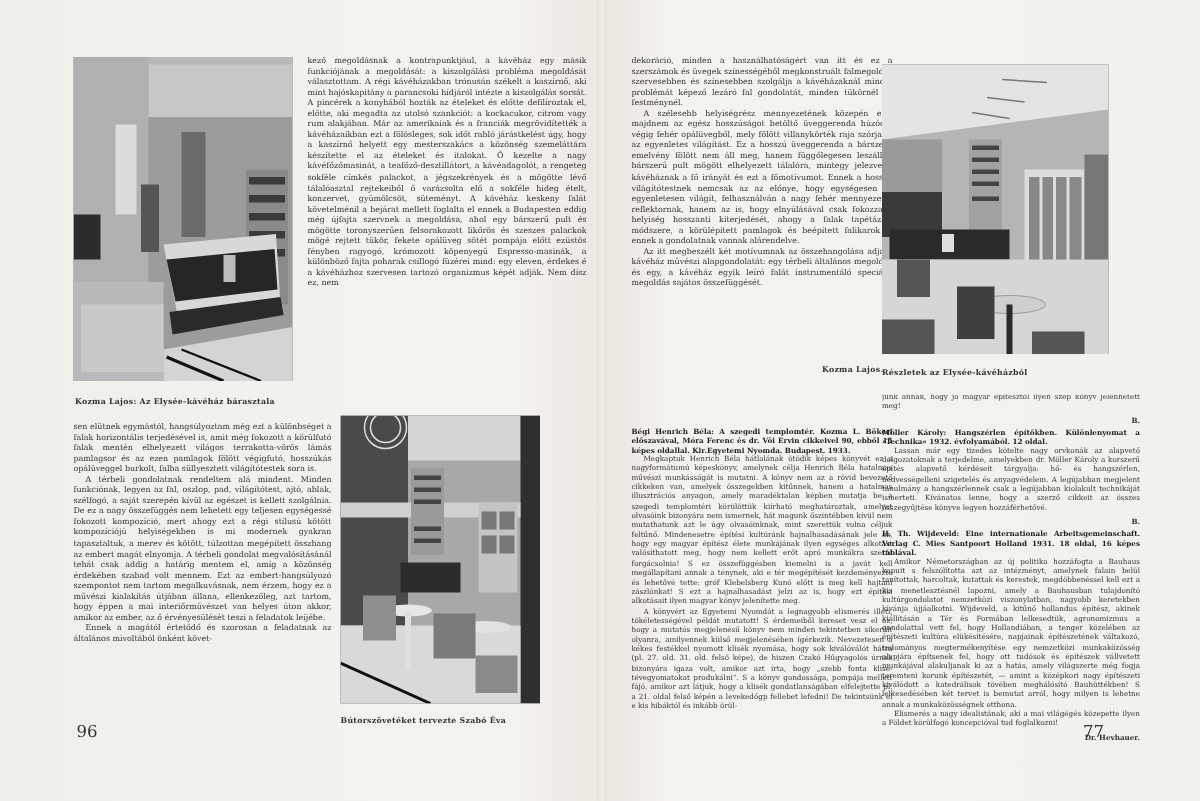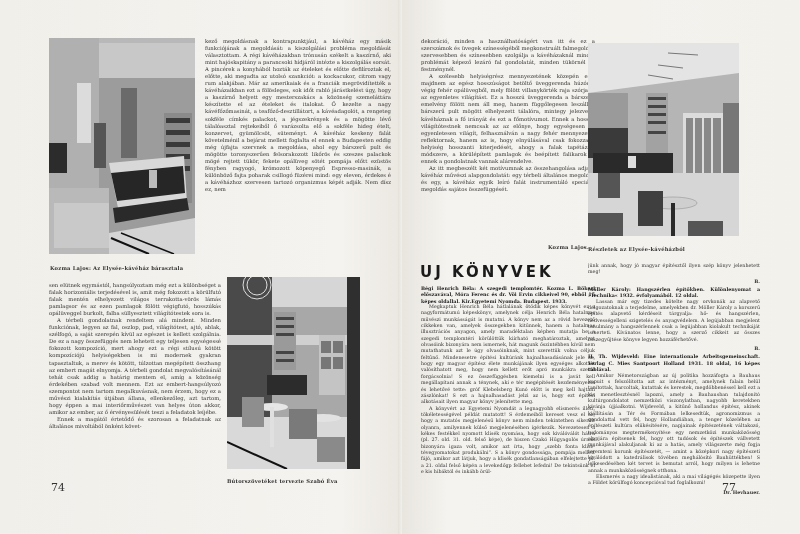--- a/index.html
+++ b/index.html
@@ -117,33 +117,32 @@
         <rect x="43" y="130" width="4" height="40" fill="#e0e0e0"></rect>
         <ellipse cx="96" cy="141" rx="18" ry="4" fill="#e2e2e2"></ellipse>
         <rect x="15" y="120" width="22" height="30" fill="#8e8e8e"></rect>
         <rect x="62" y="132" width="28" height="30" fill="#7a7a7a"></rect>
         <rect x="90" y="160" width="28" height="25" fill="#8a8a8a"></rect>
         <path d="M0 165 L60 192" stroke="#111" stroke-width="2"></path>
       </svg>
     </div>
     <div class="caption" style="left:227px; top:478px;">Bútorszövetéket tervezte Szabó Éva</div>
 
-    <div class="pagenum" style="left:51px; top:481px;">74</div>
+    <div class="pagenum" style="left:51px; top:481px;">96</div>
   </div>
 
   <div class="page right">
 
     <div class="col" style="left:21px; top:38px; width:174px; height:208px;">
       <p class="noindent">dekoráció, minden a használhatóságért van itt és ez a szerszámok és üvegek színességéből megkonstruált falmegoldás szervesebben és színesebben szolgálja a kávéházaknál mindig problémát képező lezáró fal gondolatát, minden tükörnél és festménynél.</p>
       <p>A szélesebb helyiségrész mennyezetének közepén egy, majdnem az egész hosszúságot betöltő üveggerenda húzódik végig fehér opálüvegből, mely fölött villanykörték raja szórja le az egyenletes világítást. Ez a hosszú üveggerenda a bárszerű emelvény fölött nem áll meg, hanem függőlegesen leszáll a bárszerű pult mögött elhelyezett tálalóra, mintegy jelezve a kávéháznak a fő irányát és ezt a főmotívumot. Ennek a hosszú világítótestnek nemcsak az az előnye, hogy egységesen és egyenletesen világít, felhasználván a nagy fehér mennyezetet reflektornak, hanem az is, hogy elnyúlásával csak fokozza a helyiség hosszanti kiterjedését, ahogy a falak tapétázási módszere, a körülépített pamlagok és beépített falikarok is ennek a gondolatnak vannak alárendelve.</p>
       <p>Az itt megbeszélt két motívumnak az összehangolása adja a kávéház művészi alapgondolatát: egy térbeli általános megoldás és egy, a kávéház egyik leíró falát instrumentáló speciális megoldás sajátos összefüggését.</p>
     </div>
     <div class="caption" style="left:148px; top:244px;">Kozma Lajos.</div>
 
-    <div class="heading" style="left:20px; top:263px;">UJ KÖNYVEK</div>
 
     <div class="col" style="left:21px; top:283px; width:174px; height:212px; font-size:4.8px; line-height:6.35px;">
       <p class="entry-title">Bégi Henrich Béla: A szegedi templomtér. Kozma L. Bökeri előszavával, Móra Ferenc és dr. Vöi Ervin cikkeivel 90, ebből 15 képes oldallal. Kir.Egyetemi Nyomda. Budapest. 1933.</p>
       <p>Megkaptuk Henrich Béla hátlalának ötödik képes könyvét ez a nagyformátumú képeskönyv, amelynek célja Henrich Béla hatalmas művészi munkásságát is mutatni. A könyv nem az a rövid bevezető cikkeken van, amelyek összegekben kitűnnek, hanem a hatalmas illusztrációs anyagon, amely maradéktalan képben mutatja be a szegedi templomtéri körülöttük kiírható meghatároztak, amelyet olvasóink bizonyára nem ismernek, hát magunk őszintébben kívül nem mutathatunk azt le úgy olvasóinknak, mint szerettük volna céljuk feltűnő. Mindenesetre építési kultúránk hajnalhasadásának jele az, hogy egy magyar építész élete munkájának ilyen egységes alkotást valósíthatott meg, hogy nem kellett erőt apró munkákra szerte forgácsolnia! S ez összefüggésben kiemelni is a javát kell megállapítani annak a ténynek, aki e tér megépítését kezdeményezte és lehetővé tette: gróf Klebelsberg Kunó előtt is meg kell hajtani zászlónkat! S ezt a hajnalhasadást jelzi az is, hogy ezt építési alkotásait ilyen magyar könyv jelenítette meg.</p>
       <p>A könyvért az Egyetemi Nyomdát a legnagyobb elismerés illeti, tökéletességével példát mutatott! S érdemeiből kereset vesz el az, hogy a mutatós megjelenésű könyv nem minden tekintetben sikerült olyanra, amilyennek külső megjelenésében ígérkezik. Nevezetesen a kékes festékkel nyomott klisék nyomása, hogy sok kiválóválót hátra (pl. 27. old. 31. old. felső képe), de hiszen Czakó Hűgyagolós úrnak bizonyára igaza volt, amikor azt írta, hogy „szebb fonta klisé-tévegyomatokat produkálni”. S a könyv gondossága, pompája mellett fájó, amikor azt látjuk, hogy a klisék gondatlanságában elfelejtette pl. a 21. oldal felső képén a levekedőgp fellebet lefedni! De tekintsünk el e kis hibáktól és inkább örül-</p>
     </div>
 
     <div class="photo" style="left:188px; top:43px; width:151px; height:193px;">
       <svg class="scene" viewBox="0 0 151 193" width="151" height="193" preserveAspectRatio="none">
         <rect width="151" height="193" fill="#b5b5b5"></rect>

